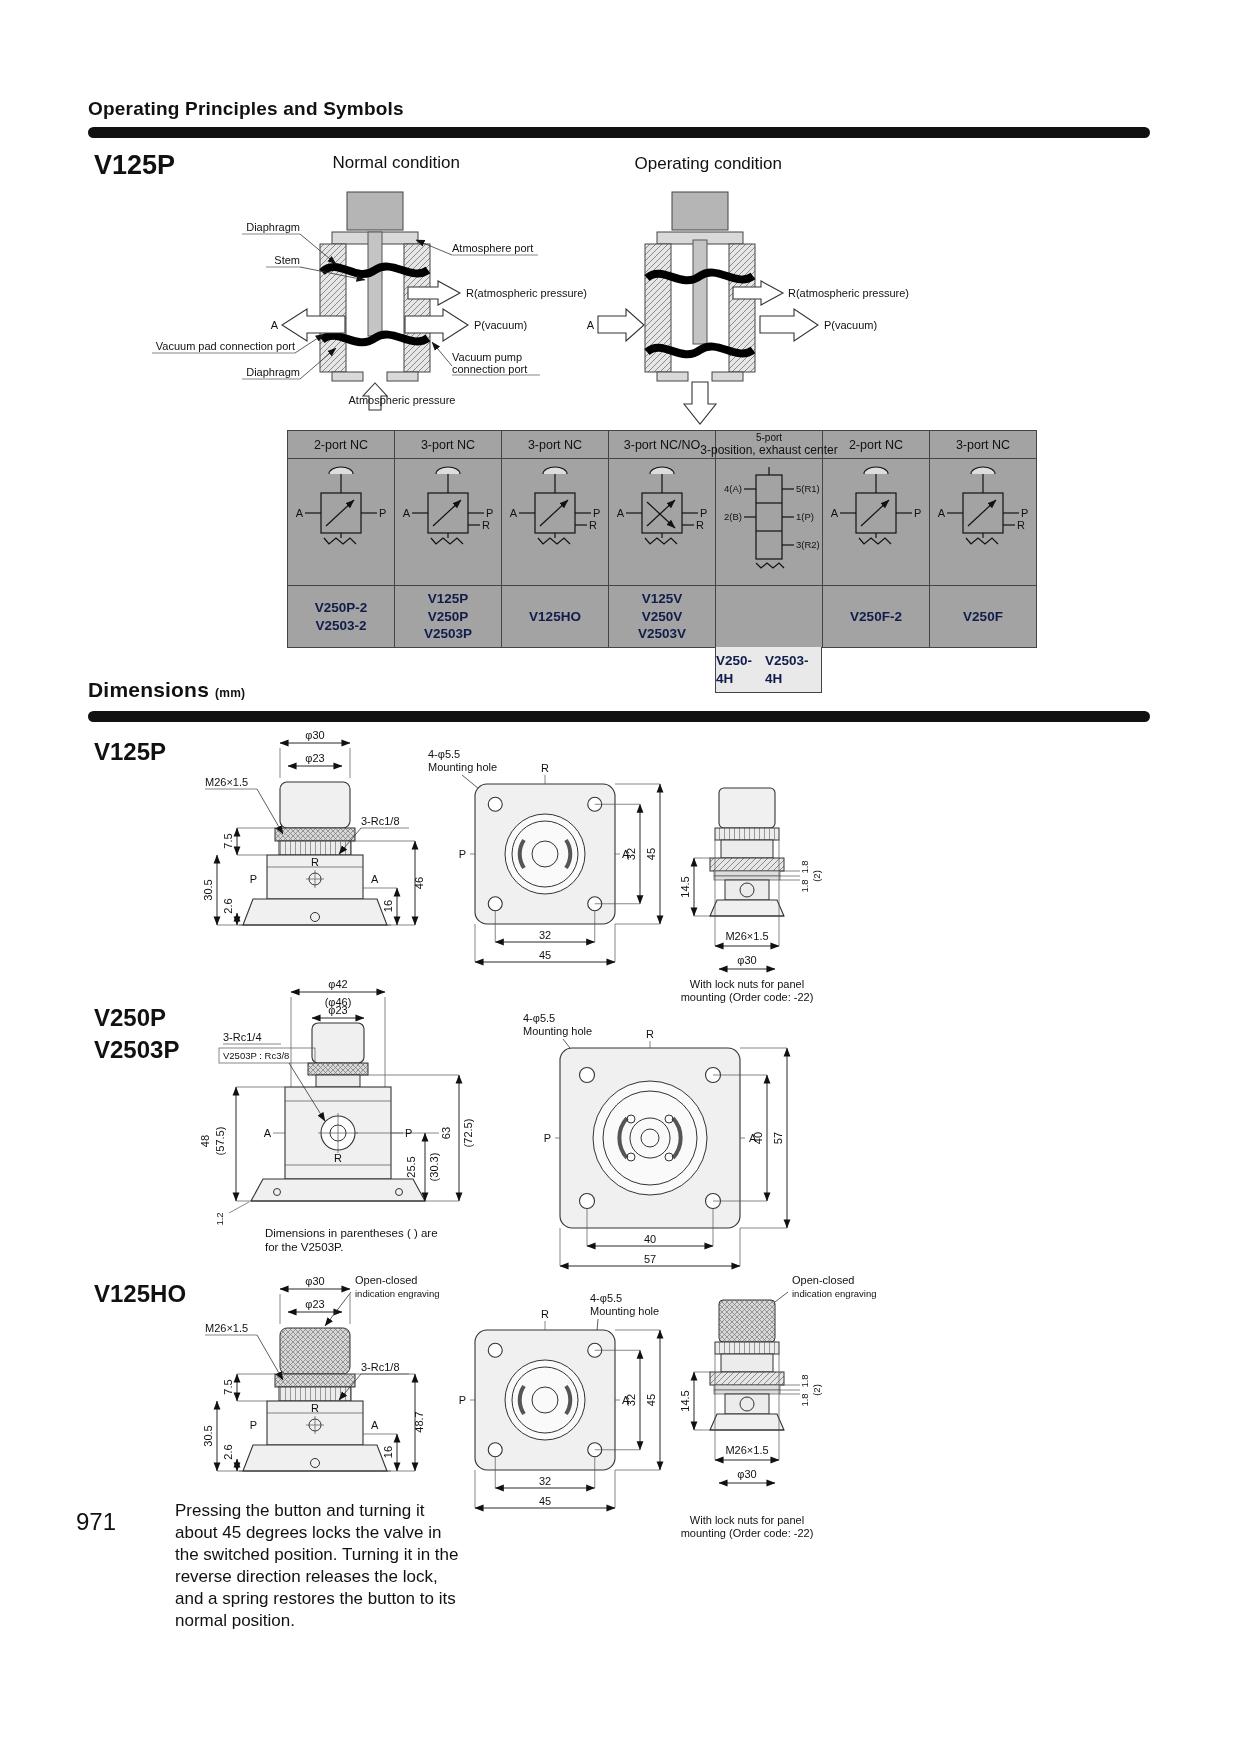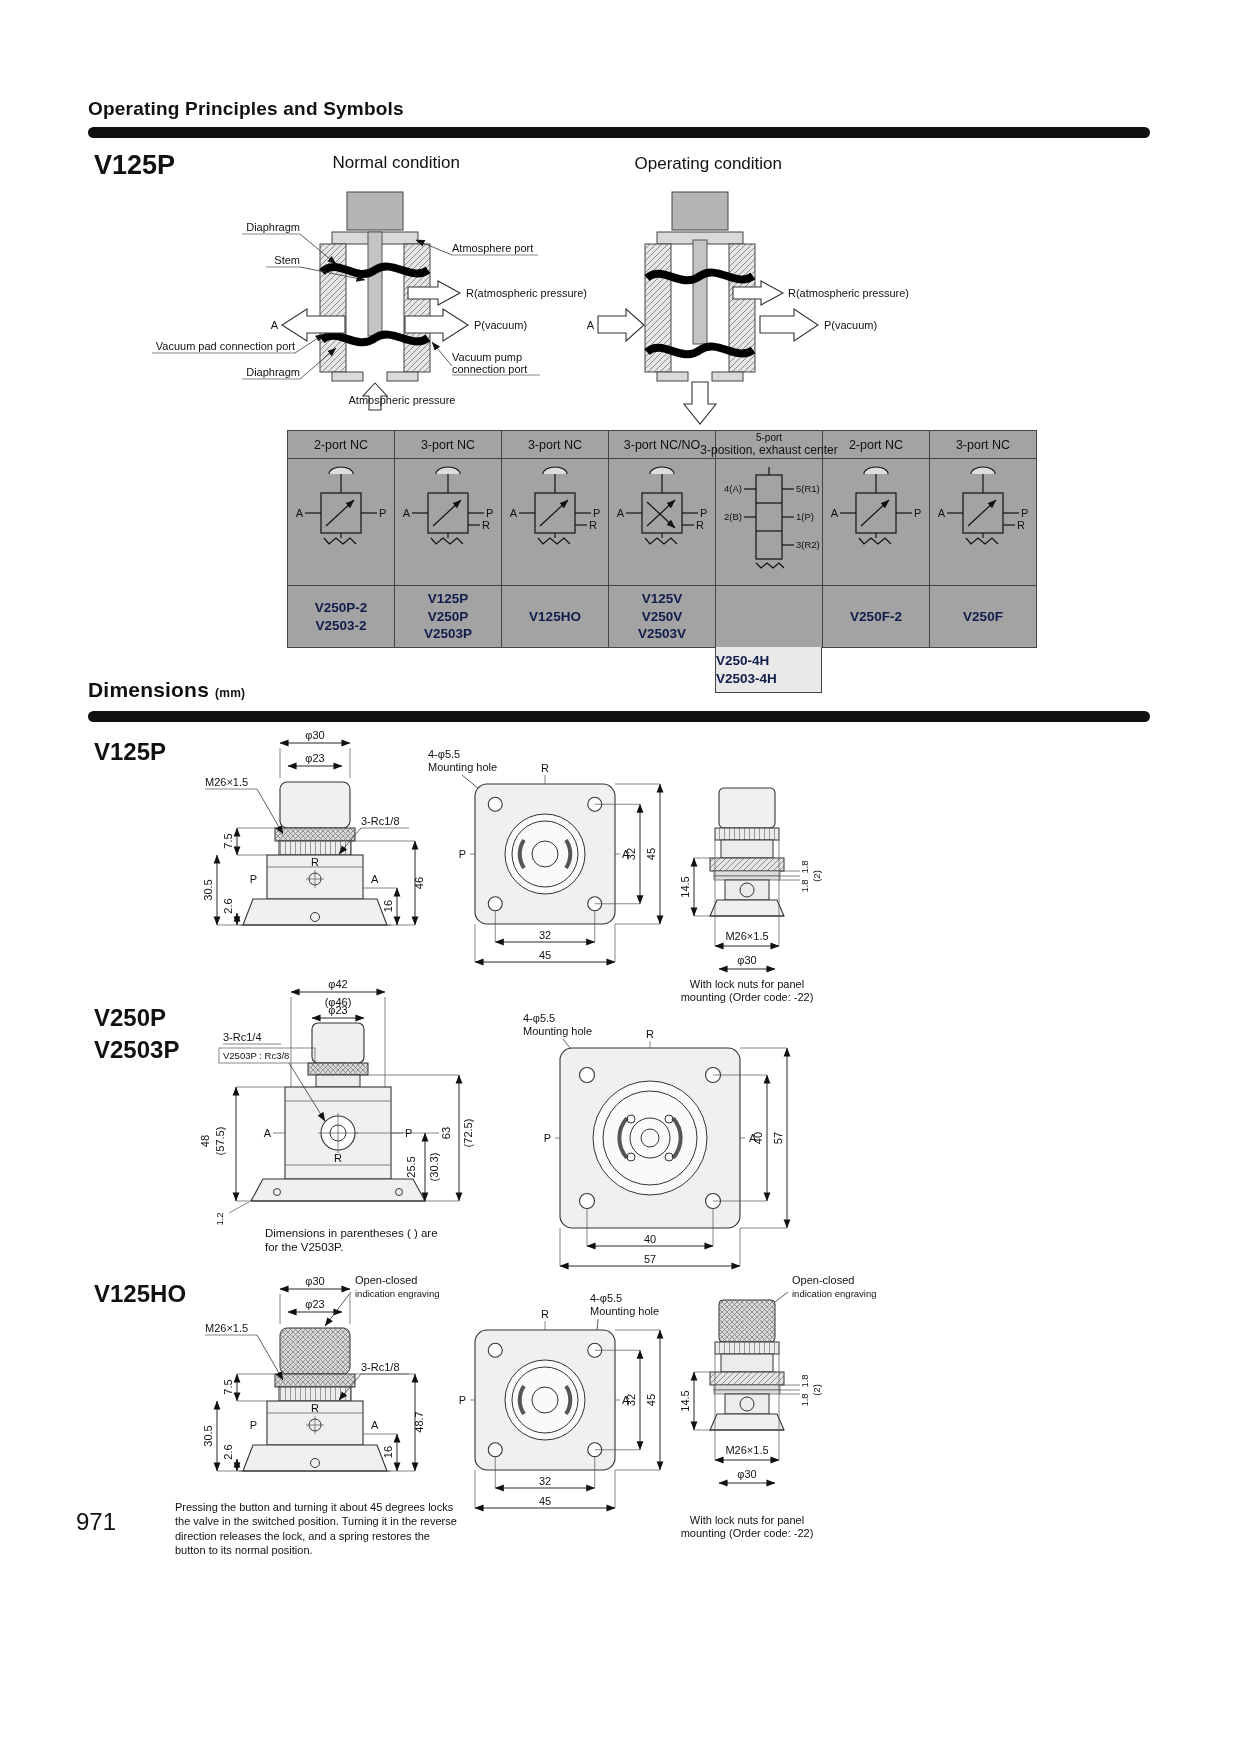--- a/index.html
+++ b/index.html
@@ -21,22 +21,22 @@
   .dim{stroke:#111;stroke-width:.9;fill:none;marker-start:url(#ar);marker-end:url(#ar)}
   .led{stroke:#333;stroke-width:.8;fill:none;marker-end:url(#ar)}
   .sym{stroke:#111;stroke-width:1.2;fill:none}
   .wh{fill:#fff;stroke:#333;stroke-width:1.1}
   .symtable{position:absolute;left:287px;top:430px;display:grid;grid-template-columns:repeat(7,107px);border-left:1.2px solid #444;border-top:1.2px solid #444;background:#a3a3a3}
   .symtable .hc{height:28px;border-right:1.2px solid #444;border-bottom:1.2px solid #444;display:flex;flex-direction:column;align-items:center;justify-content:center;font-size:12.5px;white-space:nowrap}
   .symtable .hc .sub{font-size:12px}
   .symtable .hc .top5{font-size:10px}
   .symtable .sc{height:127px;border-right:1.2px solid #444;border-bottom:1.2px solid #444;position:relative}
   .symtable .mc{height:62px;border-right:1.2px solid #444;border-bottom:1.2px solid #444;display:flex;flex-direction:column;align-items:center;justify-content:center;font-weight:bold;font-size:13.5px;color:#101c4a;line-height:1.3}
-  .below-cell{position:absolute;left:715px;top:647px;width:107px;height:46px;background:#e9e9e9;border:1.2px solid #444;border-top:none;display:flex;flex-direction:column;justify-content:center;font-weight:bold;font-size:13.5px;color:#101c4a;line-height:1.3}
-  .footnote{position:absolute;left:175px;top:1500px;width:284px;font-size:11px;line-height:1.3}
+  .below-cell{position:absolute;left:715px;top:647px;width:107px;height:46px;background:#e9e9e9;border:1.2px solid #444;border-top:none;display:flex;flex-direction:row;align-items:center;justify-content:center;font-weight:bold;font-size:13.5px;color:#101c4a;line-height:1.3}
+  .footnote{position:absolute;left:175px;top:1500px;width:284px;font-size:17px;line-height:1.3}
   .pageno{position:absolute;left:76px;top:1508px;font-size:24px}
 </style>
 </head>
 <body>
 
 <div class="page">
 
 <svg width="0" height="0" style="position:absolute">
 <defs>
 <marker id="ar" viewBox="0 0 10 10" refX="9.5" refY="5" markerWidth="9" markerHeight="9" markerUnits="userSpaceOnUse" orient="auto-start-reverse">

